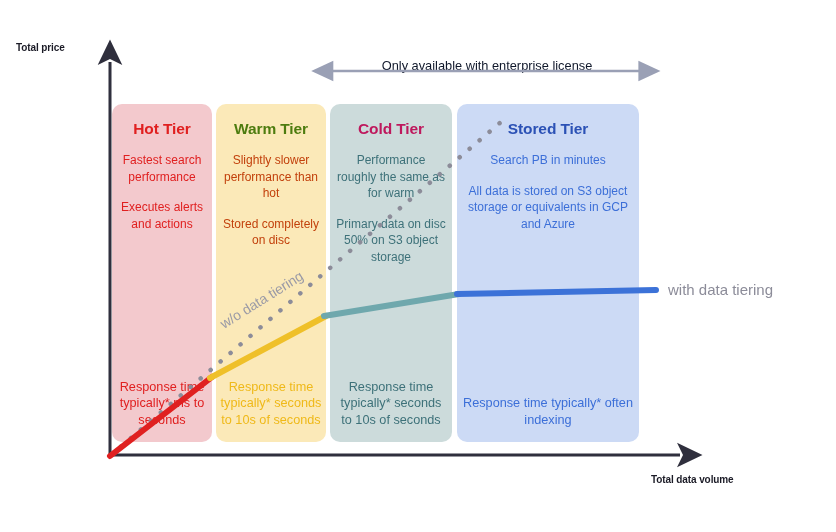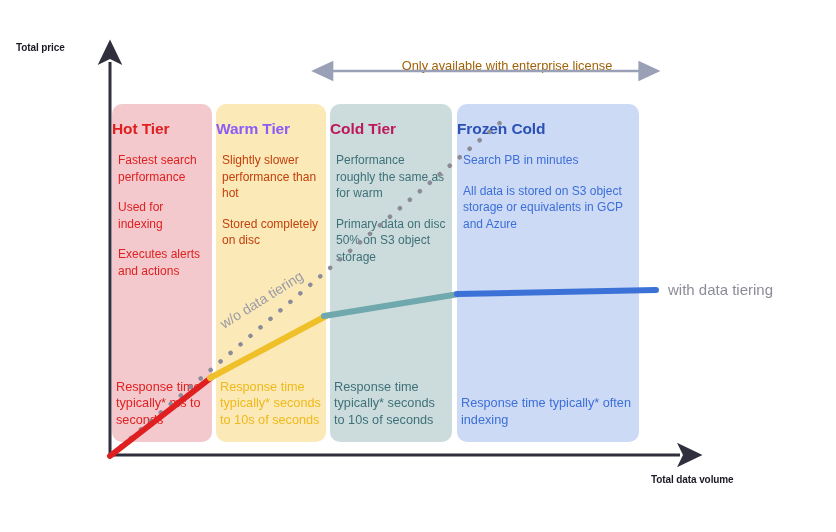--- a/index.html
+++ b/index.html
@@ -25,21 +25,21 @@
     color: #1b1b26;
     letter-spacing: -0.1px;
   }
   #y-axis-label { left: 16px; top: 42px; }
   #x-axis-label { left: 651px; top: 470px; line-height: 20px; width: 120px; }
 
   .tier-col {
     position: absolute;
     border-radius: 10px;
     box-sizing: border-box;
-    text-align: left;
+    text-align: center;
     overflow: hidden;
   }
   .tier-title {
     font-weight: bold;
     font-size: 15.5px;
     margin-top: 16px;
     letter-spacing: -0.1px;
   }
   .tier-notes {
     font-size: 12px;
@@ -54,26 +54,26 @@
     left: 0; right: 0;
     bottom: 14px;
     font-size: 12.7px;
     line-height: 16.5px;
     padding: 0 4px;
     box-sizing: border-box;
   }
 
   #enterprise-note {
     position: absolute;
-    left: 348px;
+    left: 328px;
     top: 58px;
     width: 318px;
     text-align: center;
     font-size: 12.8px;
-    color: #a16207;
+    color: #0f172a;
   }
 
   #legend-with {
     position: absolute;
     left: 668px;
     top: 281px;
     font-size: 15px;
     color: #8c8c99;
   }
 
@@ -104,43 +104,42 @@
   <div class="axis-label" id="y-axis-label">Total price</div>
   <div class="axis-label" id="x-axis-label">Total data volume</div>
 
   <div id="enterprise-note">Only available with enterprise license</div>
 
   <div id="tier-container">
       <div class="tier-col" style="left: 112px; top: 104px; width: 100px; height: 338px; background: rgb(243, 201, 205);">
         <div class="tier-title" style="color: rgb(224, 32, 32);">Hot Tier</div>
         <div class="tier-notes" style="color: rgb(224, 32, 32);">
           <p>Fastest search performance</p>
-          <p>Used for indexing</p>
           <p>Executes alerts and actions</p>
         </div>
         <div class="tier-response" style="color: rgb(224, 32, 32);">Response time typically* ms to seconds</div>
       </div>
       <div class="tier-col" style="left: 216px; top: 104px; width: 110px; height: 338px; background: rgb(251, 233, 184);">
-        <div class="tier-title" style="color: #8b5cf6;">Warm Tier</div>
+        <div class="tier-title" style="color: #4d7c0f;">Warm Tier</div>
         <div class="tier-notes" style="color: #c2410c;">
           <p>Slightly slower performance than hot</p>
           <p>Stored completely on disc</p>
         </div>
         <div class="tier-response" style="color: rgb(239, 185, 25);">Response time typically* seconds to 10s of seconds</div>
       </div>
       <div class="tier-col" style="left: 330px; top: 104px; width: 122px; height: 338px; background: rgb(204, 219, 219);">
         <div class="tier-title" style="color: #be185d;">Cold Tier</div>
         <div class="tier-notes" style="color: rgb(61, 113, 121);">
           <p>Performance roughly the same as for warm</p>
           <p>Primary data on disc 50% on S3 object storage</p>
         </div>
         <div class="tier-response" style="color: rgb(61, 113, 121);">Response time typically* seconds to 10s of seconds</div>
       </div>
       <div class="tier-col" style="left: 457px; top: 104px; width: 182px; height: 338px; background: rgb(204, 218, 245);">
-        <div class="tier-title" style="color: rgb(43, 81, 181);">Frozen Cold</div>
+        <div class="tier-title" style="color: rgb(43, 81, 181);">Stored Tier</div>
         <div class="tier-notes" style="color: rgb(60, 111, 216);">
           <p>Search PB in minutes</p>
           <p>All data is stored on S3 object storage or equivalents in GCP and Azure</p>
         </div>
         <div class="tier-response" style="color: rgb(60, 111, 216);">Response time typically* often indexing</div>
       </div>
     </div>
 
   <svg class="overlay" viewBox="0 0 836 532">
     <defs>

